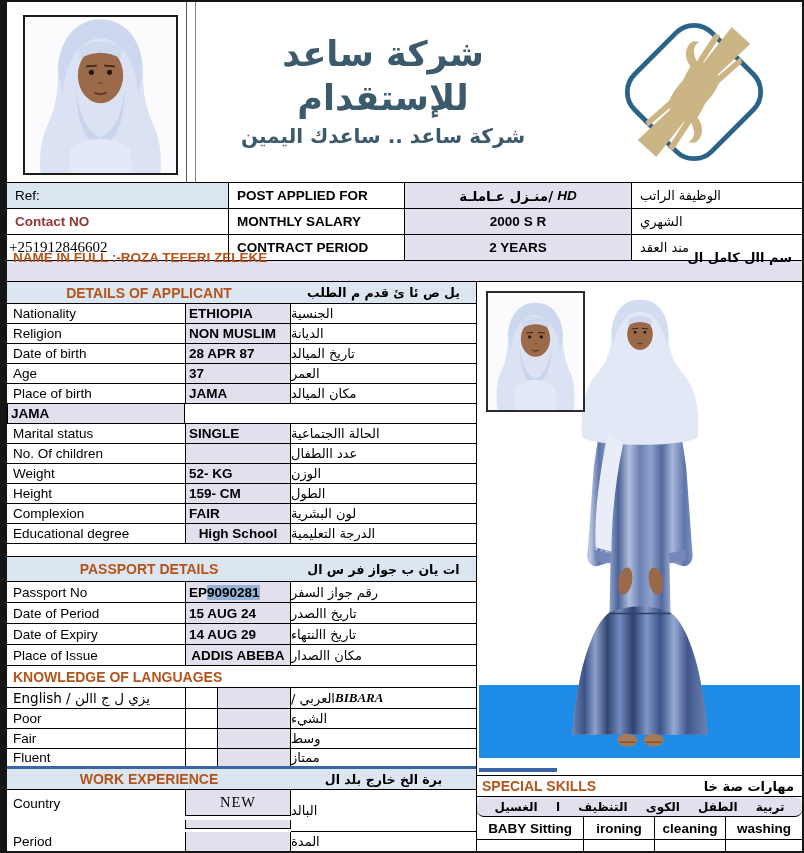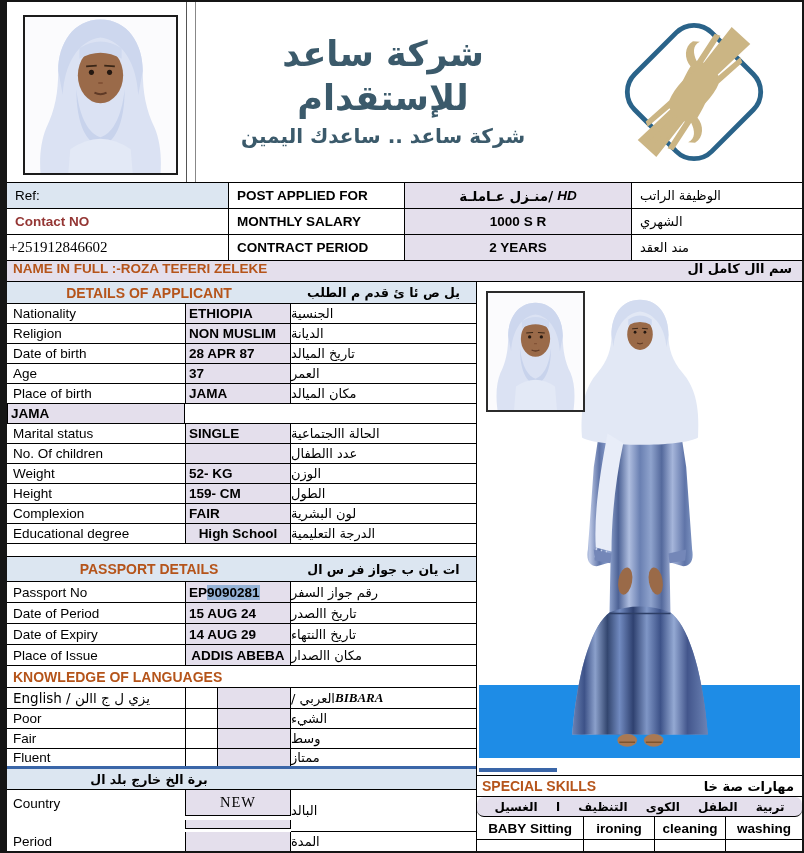--- a/index.html
+++ b/index.html
@@ -35,21 +35,21 @@
   .ht{display:grid;grid-template-columns:222px 176px 227px 1fr;border-top:1.5px solid #000;}
   .hc{height:26px;border-right:1px solid #000;border-bottom:1px solid #000;display:flex;align-items:center;padding:0 8px;font-size:13.5px;}
   .hc.last{border-right:none;justify-content:flex-end;font-weight:normal;font-family:"DejaVu Sans",sans-serif;direction:rtl;font-size:13px;}
   .hc.mid{font-weight:bold;}
   .hc.val{background:var(--value-lavender-bg);justify-content:center;font-weight:bold;}
   .hc.ref{background:var(--header-blue-bg);}
   .hc.contact{color:var(--dark-red);font-weight:bold;}
   .hc.phone{font-family:"Liberation Serif",serif;font-size:15px;padding:0 2px;}
   .hd-it{font-style:italic;font-weight:bold;margin-left:4px;font-family:"Liberation Sans",sans-serif;}
 
-  .name-row{height:21px;background:var(--value-lavender-bg);border-bottom:1.5px solid #000;display:flex;justify-content:space-between;align-items:flex-start;padding:0 10px 1px 6px;gap:42px;}
+  .name-row{height:21px;background:var(--value-lavender-bg);border-bottom:1.5px solid #000;display:flex;justify-content:space-between;align-items:flex-end;padding:0 10px 16px 6px;gap:42px;}
   .name-en{font-weight:bold;font-size:13.5px;color:var(--accent-orange);}
   .name-ar{font-weight:bold;font-size:13px;}
 
   
   .body{flex:1;display:flex;min-height:0;}
   .left-col{width:470px;border-right:1.5px solid #000;display:flex;flex-direction:column;}
   .right-col{flex:1;display:flex;flex-direction:column;min-width:0;}
 
   .sec{height:22px;background:var(--header-blue-bg);border-bottom:1px solid #000;display:grid;grid-template-columns:284px 1fr;align-items:center;}
   .sec .t{color:var(--accent-orange);font-weight:bold;font-size:14px;text-align:center;}
@@ -141,21 +141,21 @@
     <div class="hc ref">Ref:</div>
     <div class="hc mid">POST APPLIED FOR</div>
     <div class="hc val">
       <span class="tok"><span style="unicode-bidi: isolate;">عـاملـة</span>&nbsp;<span style="unicode-bidi: isolate;">منـزل/</span></span>
       <span class="hd-it">HD</span>
     </div>
     <div class="hc last ar">الوظيفة الراتب</div>
 
     <div class="hc contact">Contact NO</div>
     <div class="hc mid">MONTHLY SALARY</div>
-    <div class="hc val">1000 S R</div>
+    <div class="hc val">2000 S R</div>
     <div class="hc last ar">الشهري</div>
 
     <div class="hc phone">+251912846602</div>
     <div class="hc mid">CONTRACT PERIOD</div>
     <div class="hc val">2 YEARS</div>
     <div class="hc last ar">مند العقد</div>
   </div>
 
   <div class="name-row">
     <span class="name-en">NAME IN FULL :-ROZA TEFERI ZELEKE</span>
@@ -287,20 +287,21 @@
         <div class="l-ar ar">وسط</div>
       </div>
       <div class="lrow fluent">
         <div class="l-label">Fluent</div>
         <div class="l-s1"></div>
         <div class="l-s2"></div>
         <div class="l-ar ar">ممتاز</div>
       </div>
 
       <div class="sec" style="height:21px;">
+        <span class="t">WORK EXPERIENCE</span>
         <span class="ta tok"><span style="unicode-bidi: isolate;">ال</span>&nbsp;<span style="unicode-bidi: isolate; text-align: right;">بلد</span>&nbsp;<span style="unicode-bidi: isolate;">خارج</span>&nbsp;<span style="unicode-bidi: isolate;">الخ</span>&nbsp;<span style="unicode-bidi: isolate;">برة</span></span>
       </div>
 
       <div class="wgrid">
         <div class="wc lab" style="grid-row:1;height:26px;border-bottom:none;">Country</div>
         <div class="wc v serif" style="grid-row:1;height:26px;">NEW</div>
         <div class="wc a ar" style="grid-row:1 / span 2;">البالد</div>
         <div class="wc" style="grid-row:2;height:9px;border-bottom:none;"></div>
         <div class="wc v" style="grid-row:2;height:9px;"></div>
         <div class="wc lab" style="grid-row:3;border-bottom:none;">Period</div>

